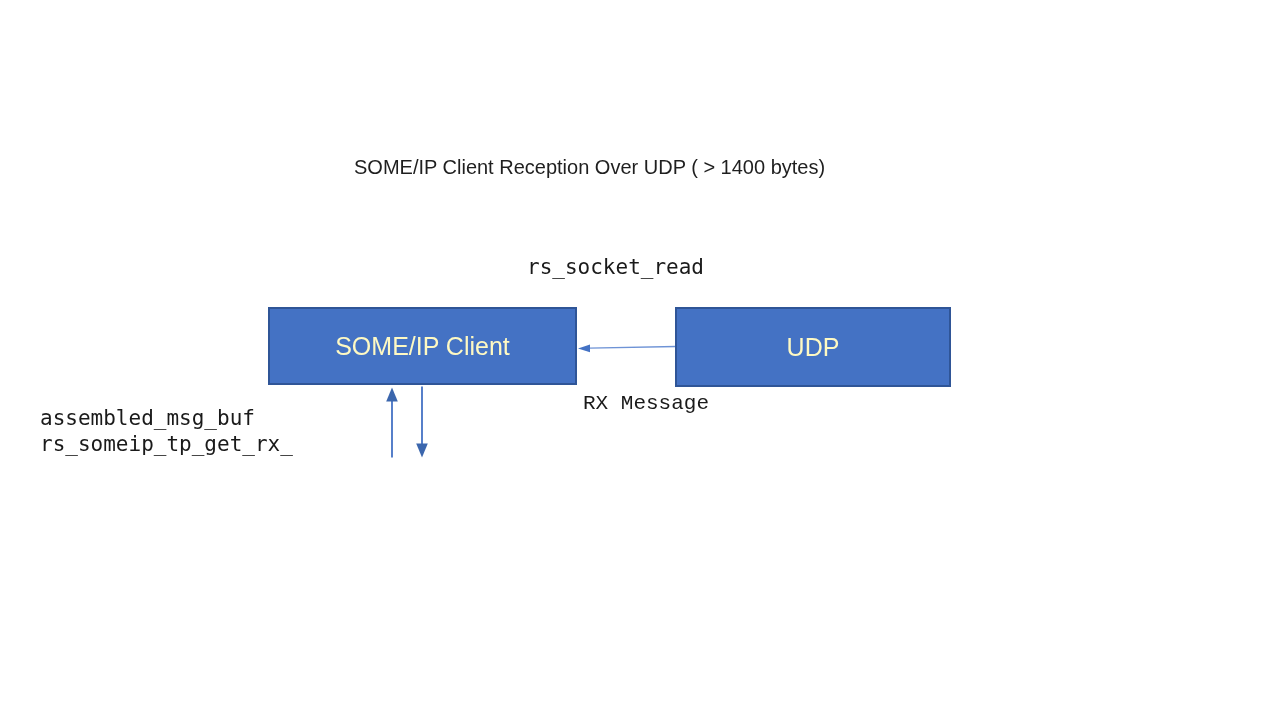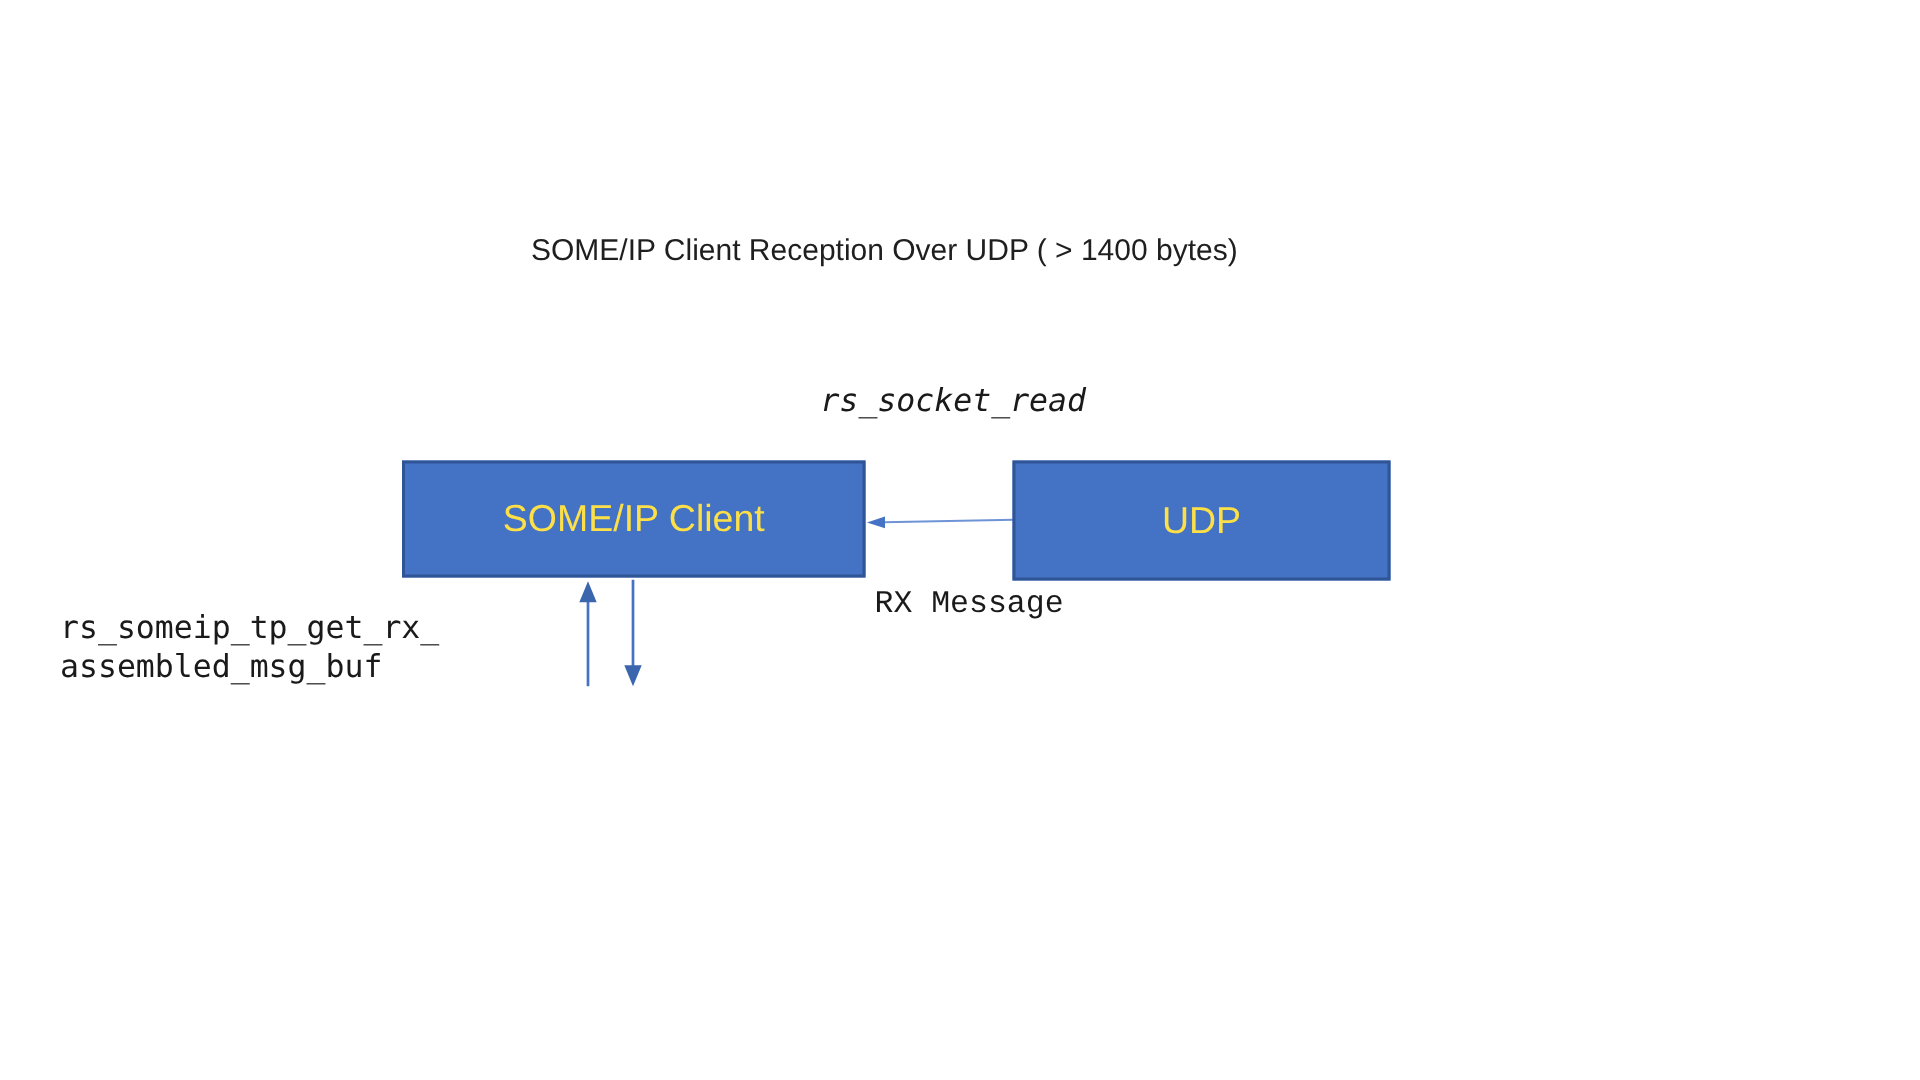--- a/index.html
+++ b/index.html
@@ -27,37 +27,37 @@
   .node {
     position: absolute;
     box-sizing: border-box;
     background: #4472C4;
     border: 2px solid #2F5597;
     display: flex;
     align-items: center;
     justify-content: center;
   }
   .node-label {
-    color: #fde047;
+    color: #fef9c3;
     font-size: 25px;
     white-space: nowrap;
   }
   .node-client { left: 268px; top: 307px; width: 309px; height: 78px; }
-  .node-udp    { left: 675px; top: 307px; width: 252px; height: 80px; }
+  .node-udp    { left: 675px; top: 307px; width: 276px; height: 80px; }
   .node-tp     { left: 268px; top: 459px; width: 309px; height: 78px; }
 
   .mono-label {
     position: absolute;
     font-family: "DejaVu Sans Mono", monospace;
     font-size: 21px;
     line-height: 26px;
     color: #1a1a1a;
     white-space: nowrap;
   }
-  .label-socket-read   { left: 547px; top: 254px; font-style: italic; }
+  .label-socket-read   { left: 527px; top: 254px; }
   .label-assembled     { left: 40px;  top: 405px; }
   .label-rx-tp         { left: 433px; top: 391px; }
   .label-rx-message    { left: 583px; top: 391px; font-family: Liberation Mono, monospace; }
 
   .arrow-layer {
     position: absolute;
     left: 0;
     top: 0;
     pointer-events: none;
   }
@@ -92,20 +92,20 @@
   </div>
 
   <div class="node node-udp">
     <span class="node-label">UDP</span>
   </div>
 
 
   <div class="mono-label label-socket-read">rs_socket_read</div>
 
   <div class="mono-label label-assembled">
+    <div>assembled_msg_buf</div>
     <div>rs_someip_tp_get_rx_</div>
-    <div>assembled_msg_buf</div>
   </div>
 
 
   <div class="mono-label label-rx-message">RX Message</div>
 
 </div>
 
 </body></html>

